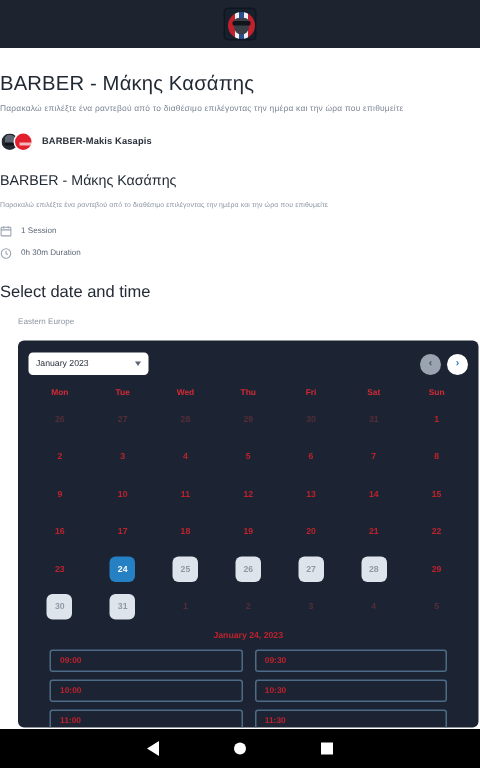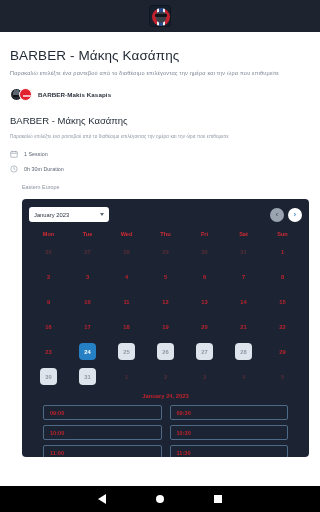--- a/index.html
+++ b/index.html
@@ -52,21 +52,21 @@
     position: absolute; left: 5px; top: 8px;
     width: 12px; height: 3px;
     background: #11151b; border-radius: 1px;
   }
 
   
   .content {
     flex: 1 1 auto;
     overflow: hidden;
     background: #ffffff;
-    padding: 0 10px;
+    padding: 0 0;
   }
 
   .page-title {
     font-size: 13.5px;
     color: #1f2833;
     letter-spacing: .1px;
     margin-top: 16px;
   }
   .page-sub {
     font-size: 5.6px;
@@ -299,20 +299,21 @@
     <div class="meta-row second">
       <span class="ico">
         <svg viewBox="0 0 16 16" fill="none" stroke="currentColor" stroke-width="1.4">
           <circle cx="8" cy="8" r="6.3"></circle>
           <path d="M8 4.2V8l2.6 1.8"></path>
         </svg>
       </span>
       <span class="meta-label">0h 30m Duration</span>
     </div>
 
+    <div class="section-title">Select date and time</div>
     <div class="tz">Eastern Europe</div>
 
     <div class="cal-card">
 
       <div class="cal-top">
         <div class="month-select">
           <span>January 2023</span>
           <span class="caret"></span>
         </div>
         <div class="nav-arrows">

